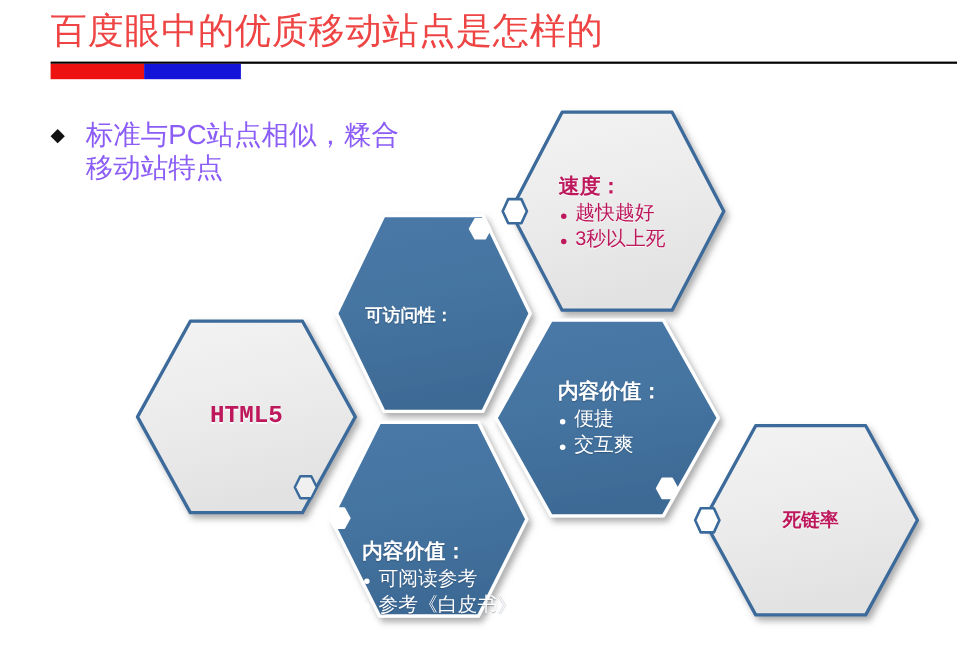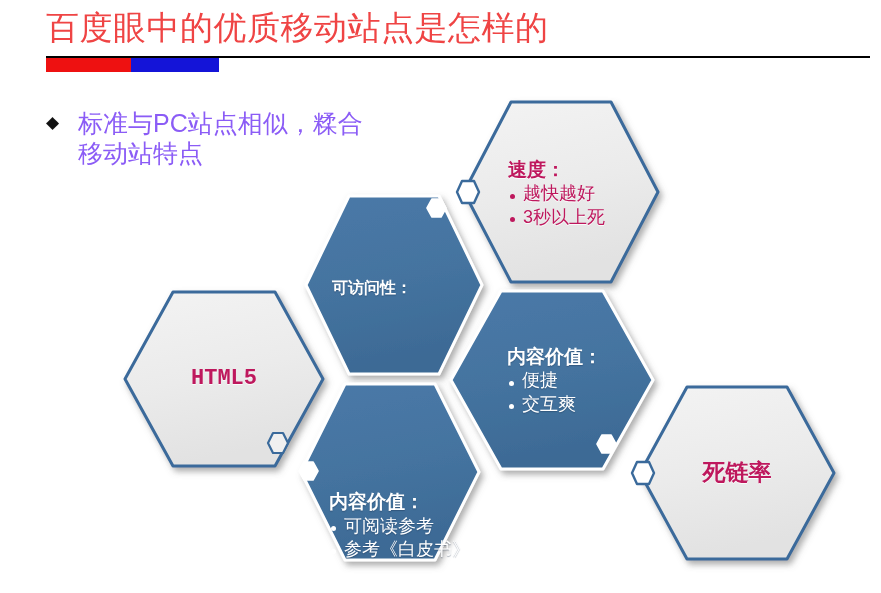--- a/index.html
+++ b/index.html
@@ -262,21 +262,21 @@
       <svg class="deco-hex" style="left:-1px; top:78px;" width="22" height="22" viewBox="0 0 22 22">
         <polygon points="6,2 15,2 20,11 15,20 6,20 1,11" fill="#ffffff" stroke="#ffffff" stroke-width="1.6" stroke-linejoin="round"></polygon>
       </svg>
     </div>
 
     <div class="hex hex-light" style="left:637px; top:384px; width:200px; height:178px;">
       <svg width="200" height="178" viewBox="0 0 200 178">
         <polygon points="50,3 150,3 197,89 150,175 50,175 3,89" fill="url(#lightgrad)" stroke="#3a6a9b" stroke-width="3" stroke-linejoin="round" filter="url(#hexshadow)"></polygon>
       </svg>
       <div class="hex-label centered">
-        <div class="hex-title" style="font-size:23px;">死链率</div>
+        <div class="hex-title" style="font-size:17px;">死链率</div>
       </div>
       <svg class="deco-hex" style="left:-8px; top:75px;" width="28" height="28" viewBox="0 0 28 28">
         <polygon points="8,3 20,3 25,14 20,25 8,25 3,14" fill="#ffffff" stroke="#3a6a9b" stroke-width="2.4" stroke-linejoin="round"></polygon>
       </svg>
     </div>
 
   </div>
 </div>
 
 </body></html>

